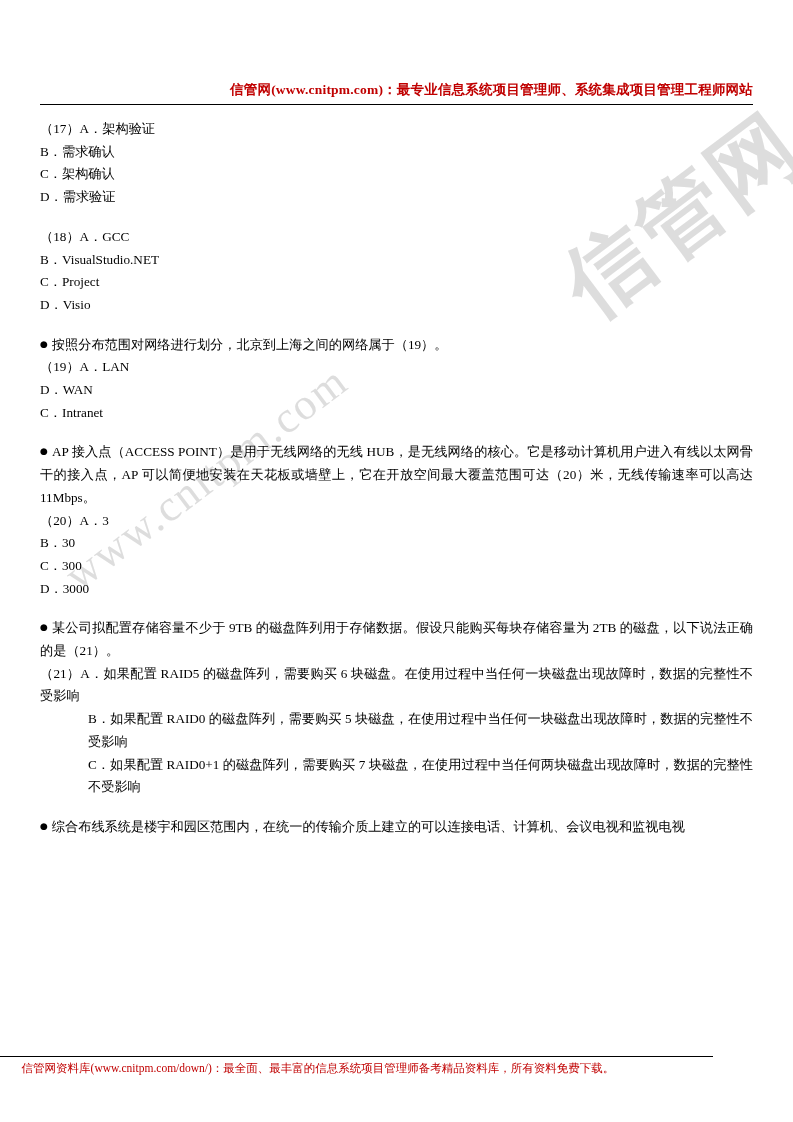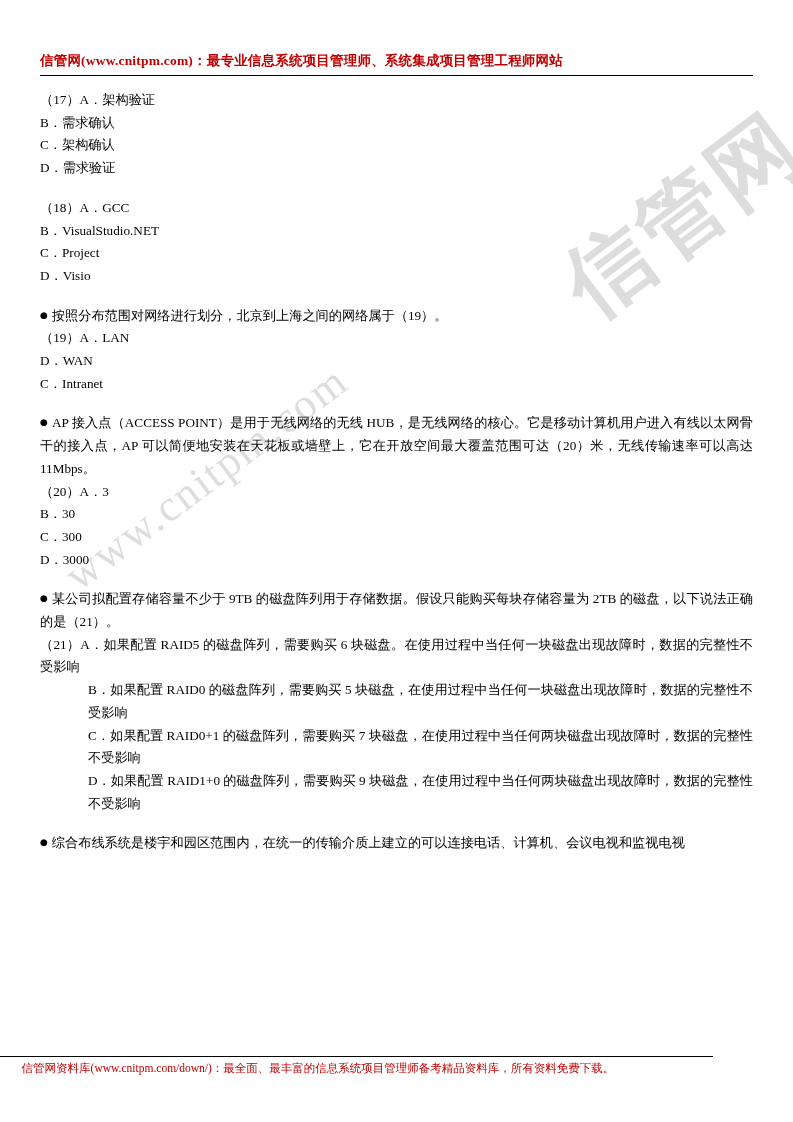--- a/index.html
+++ b/index.html
@@ -53,22 +53,22 @@
     font-size: 86px;
     font-weight: bold;
     transform: rotate(-37deg);
     transform-origin: left top;
     letter-spacing: 4px;
   }
   
   .header {
     position: relative;
     z-index: 2;
-    text-align: left;
-    padding-top: 52px;
+    text-align: right;
+    padding-top: 81px;
   }
   .header-title {
     color: #c00000;
     font-weight: bold;
     font-size: 13.5px;
     font-family: "Liberation Serif", serif;
     letter-spacing: 0.2px;
   }
   .header-rule {
     margin-top: 5px;
@@ -174,21 +174,20 @@
       <p class="line opt">B．30</p>
       <p class="line opt">C．300</p>
       <p class="line opt">D．3000</p>
     </div>
 
     <div class="q-block">
       <p class="line q-text"><span class="bullet">●</span><span>某公司拟配置存储容量不少于 9TB 的磁盘阵列用于存储数据。假设只能购买每块存储容量为 2TB 的磁盘，以下说法正确的是（21）。</span></p>
       <p class="line q-text">（21）A．如果配置 RAID5 的磁盘阵列，需要购买 6 块磁盘。在使用过程中当任何一块磁盘出现故障时，数据的完整性不受影响</p>
       <p class="line opt-hang-b">B．如果配置 RAID0 的磁盘阵列，需要购买 5 块磁盘，在使用过程中当任何一块磁盘出现故障时，数据的完整性不受影响</p>
       <p class="line opt-hang-b">C．如果配置 RAID0+1 的磁盘阵列，需要购买 7 块磁盘，在使用过程中当任何两块磁盘出现故障时，数据的完整性不受影响</p>
-      <p class="line opt-hang-b">D．如果配置 RAID1+0 的磁盘阵列，需要购买 9 块磁盘，在使用过程中当任何两块磁盘出现故障时，数据的完整性不受影响</p>
     </div>
 
     <div class="q-block">
       <p class="line q-text"><span class="bullet">●</span><span>综合布线系统是楼宇和园区范围内，在统一的传输介质上建立的可以连接电话、计算机、会议电视和监视电视</span></p>
     </div>
 
   </div>
 
   <div class="footer">
     <div class="footer-rule"></div>

